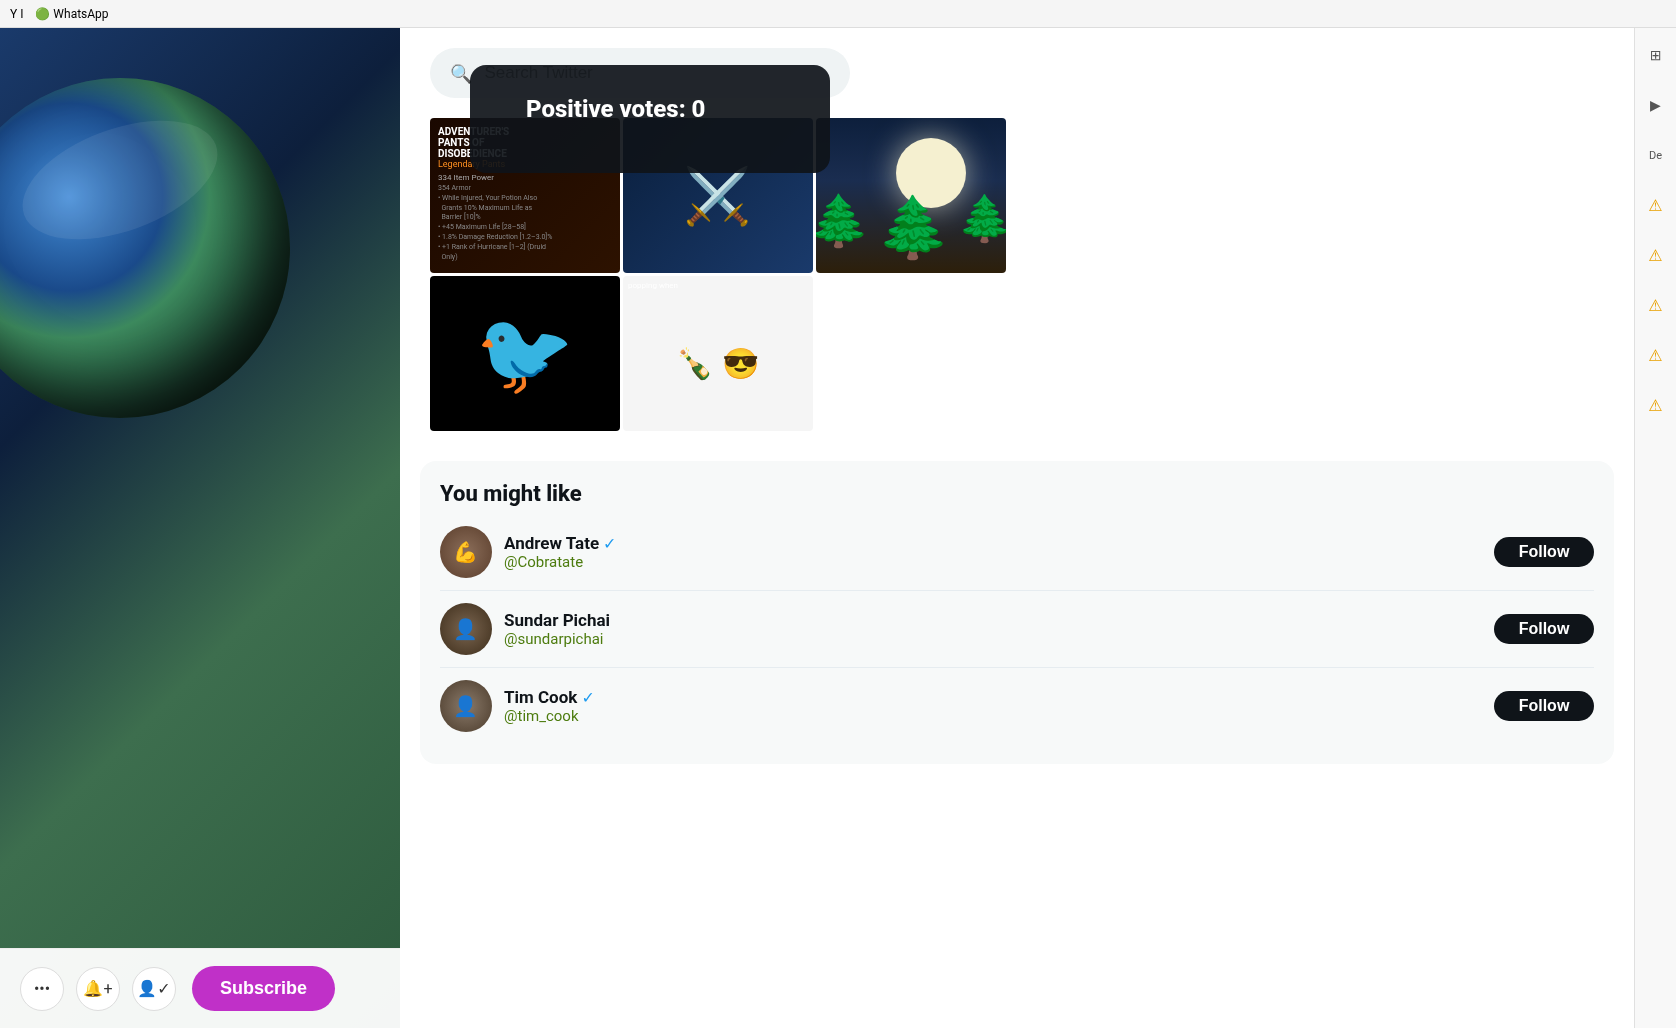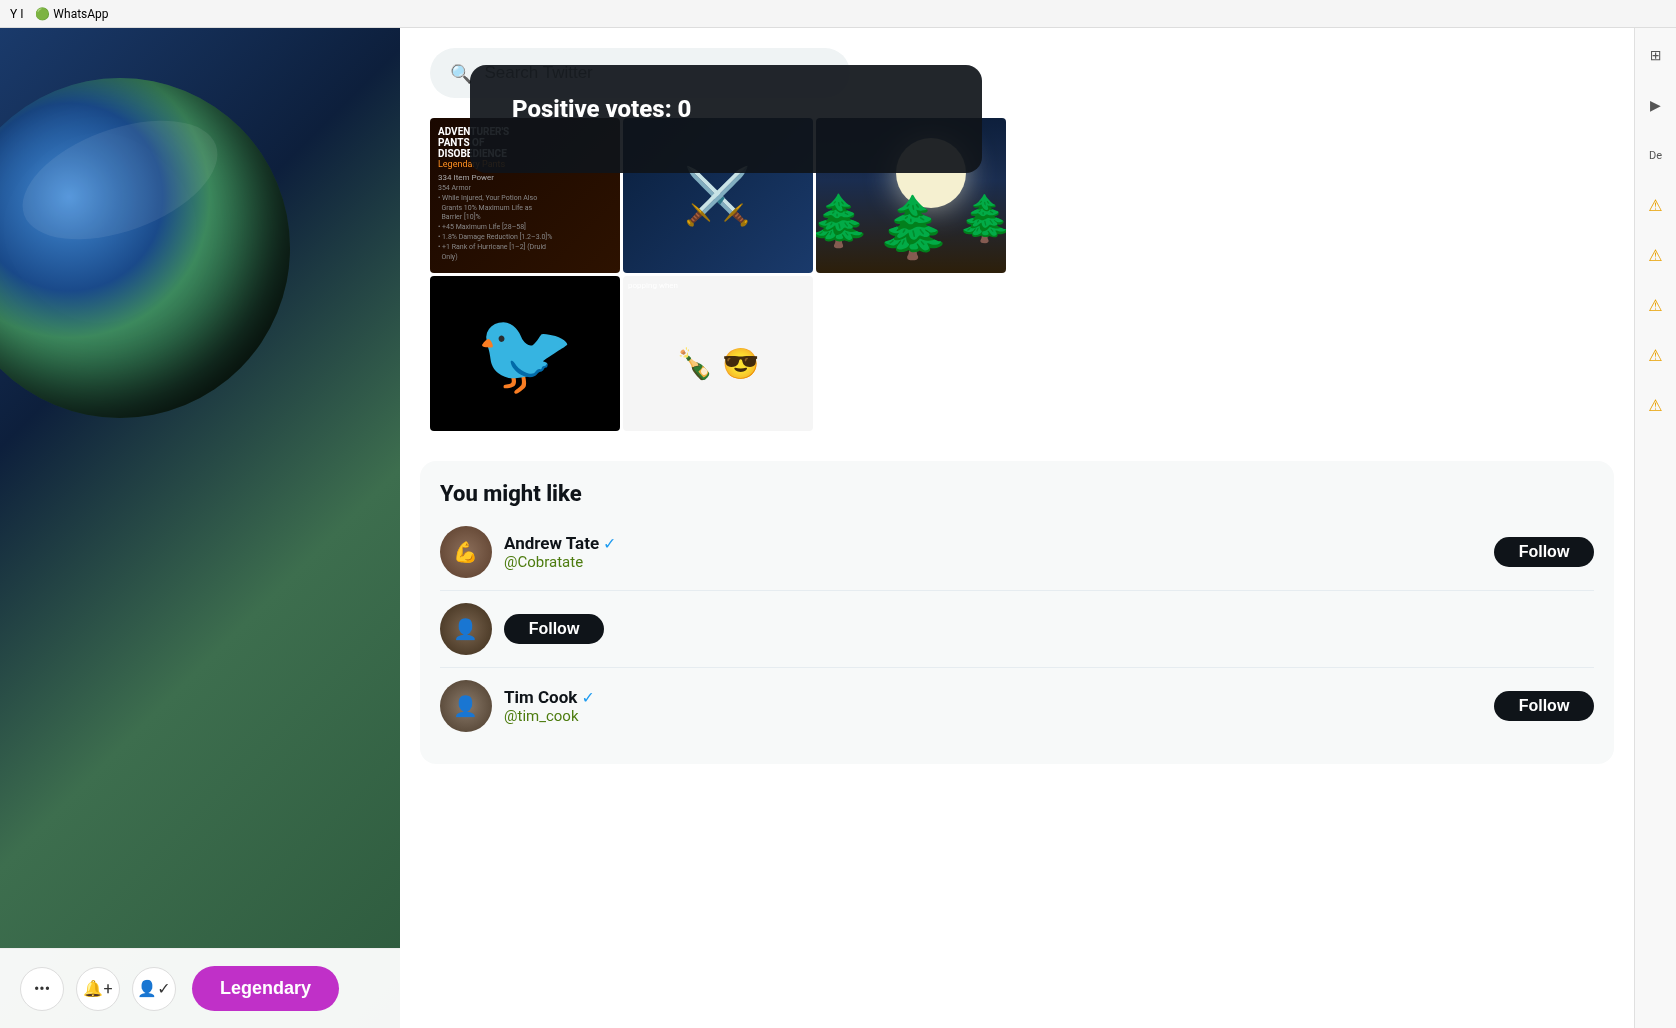--- a/index.html
+++ b/index.html
@@ -400,24 +400,24 @@
       font-weight: 700;
       cursor: pointer;
       min-width: 100px;
     }
 
     
     .votes-overlay {
       position: absolute;
       top: 65px;
       left: 470px;
-      width: 512px;
+      width: 360px;
       background: rgba(15, 20, 25, 0.92);
       border-radius: 16px;
-      padding: 30px 42px;
+      padding: 30px 56px;
       z-index: 200;
     }
 
     .votes-title {
       color: #fff;
       font-size: 24px;
       font-weight: 800;
       margin-bottom: 20px;
     }
 
@@ -475,21 +475,21 @@
   <div class="action-bar">
     <div class="action-btn-circle">
       <span>•••</span>
     </div>
     <div class="action-btn-circle">
       <span>🔔+</span>
     </div>
     <div class="action-btn-circle">
       <span>👤✓</span>
     </div>
-    <button class="subscribe-btn">Legendary</button>
+    <button class="subscribe-btn">Subscribe</button>
   </div>
 </div>
 
 <div class="main-content">
 
   <div class="search-bar-container">
     <div class="search-bar">
       <span class="search-icon">🔍</span>
       <input class="search-input" type="text" placeholder="Search Twitter" style="">
     </div>
@@ -555,20 +555,26 @@
         </div>
         <div class="user-handle">@Cobratate</div>
       </div>
       <button class="follow-btn">Follow</button>
     </div>
 
     <div class="user-suggestion">
       <div class="user-avatar">
         <div class="avatar-sundar">👤</div>
       </div>
+      <div class="user-info">
+        <div class="user-name-row">
+          <span class="user-name">Sundar Pichai</span>
+        </div>
+        <div class="user-handle">@sundarpichai</div>
+      </div>
       <button class="follow-btn">Follow</button>
     </div>
 
     <div class="user-suggestion">
       <div class="user-avatar">
         <div class="avatar-tim">👤</div>
       </div>
       <div class="user-info">
         <div class="user-name-row">
           <span class="user-name">Tim Cook</span>

